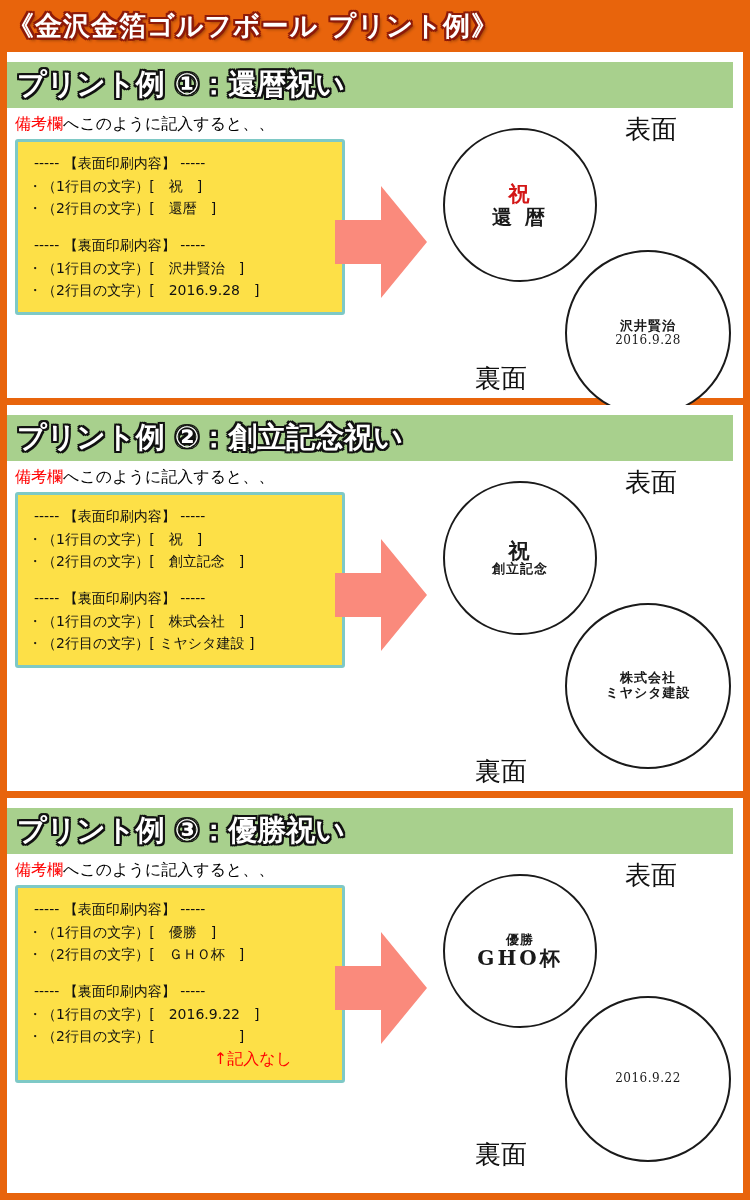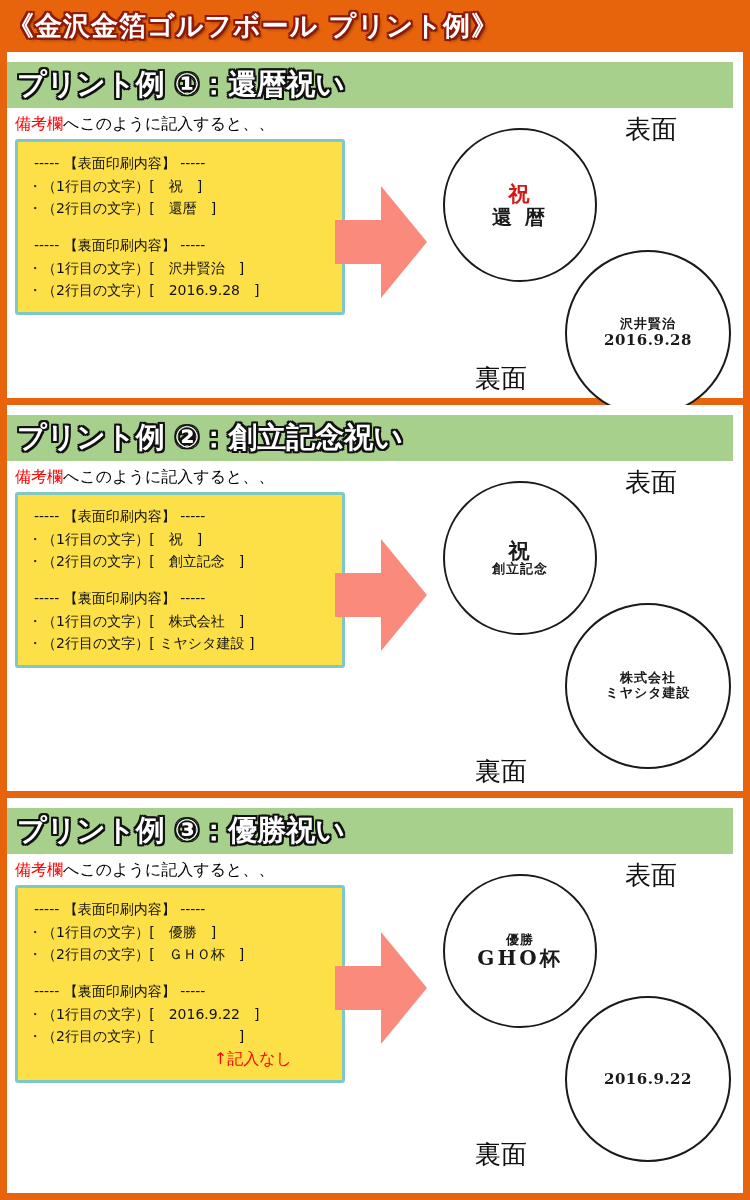--- a/index.html
+++ b/index.html
@@ -169,22 +169,22 @@
     color: #1a1a1a;
     line-height: 1.12;
     white-space: nowrap;
   }
   .ball-line.big   { font-size: 21px; letter-spacing: 2px; }
   .ball-line.mid   { font-size: 20px; letter-spacing: 3px; }
   .ball-line.small { font-size: 13px; letter-spacing: 1px; text-align: center; }
   .ball-line.red   { color: #d31616; }
   .ball-line.plain {
     font-family: "DejaVu Serif", "Liberation Serif", serif;
-    font-weight: bold;
-    font-size: 15px;
+    font-weight: normal;
+    font-size: 12px;
     letter-spacing: 0.5px;
   }
 
   .side-label {
     position: absolute;
     font-size: 26px;
     color: #111111;
     white-space: nowrap;
   }
   .label-front { left: 198px; top: -4px; margin-top: 8px; }

